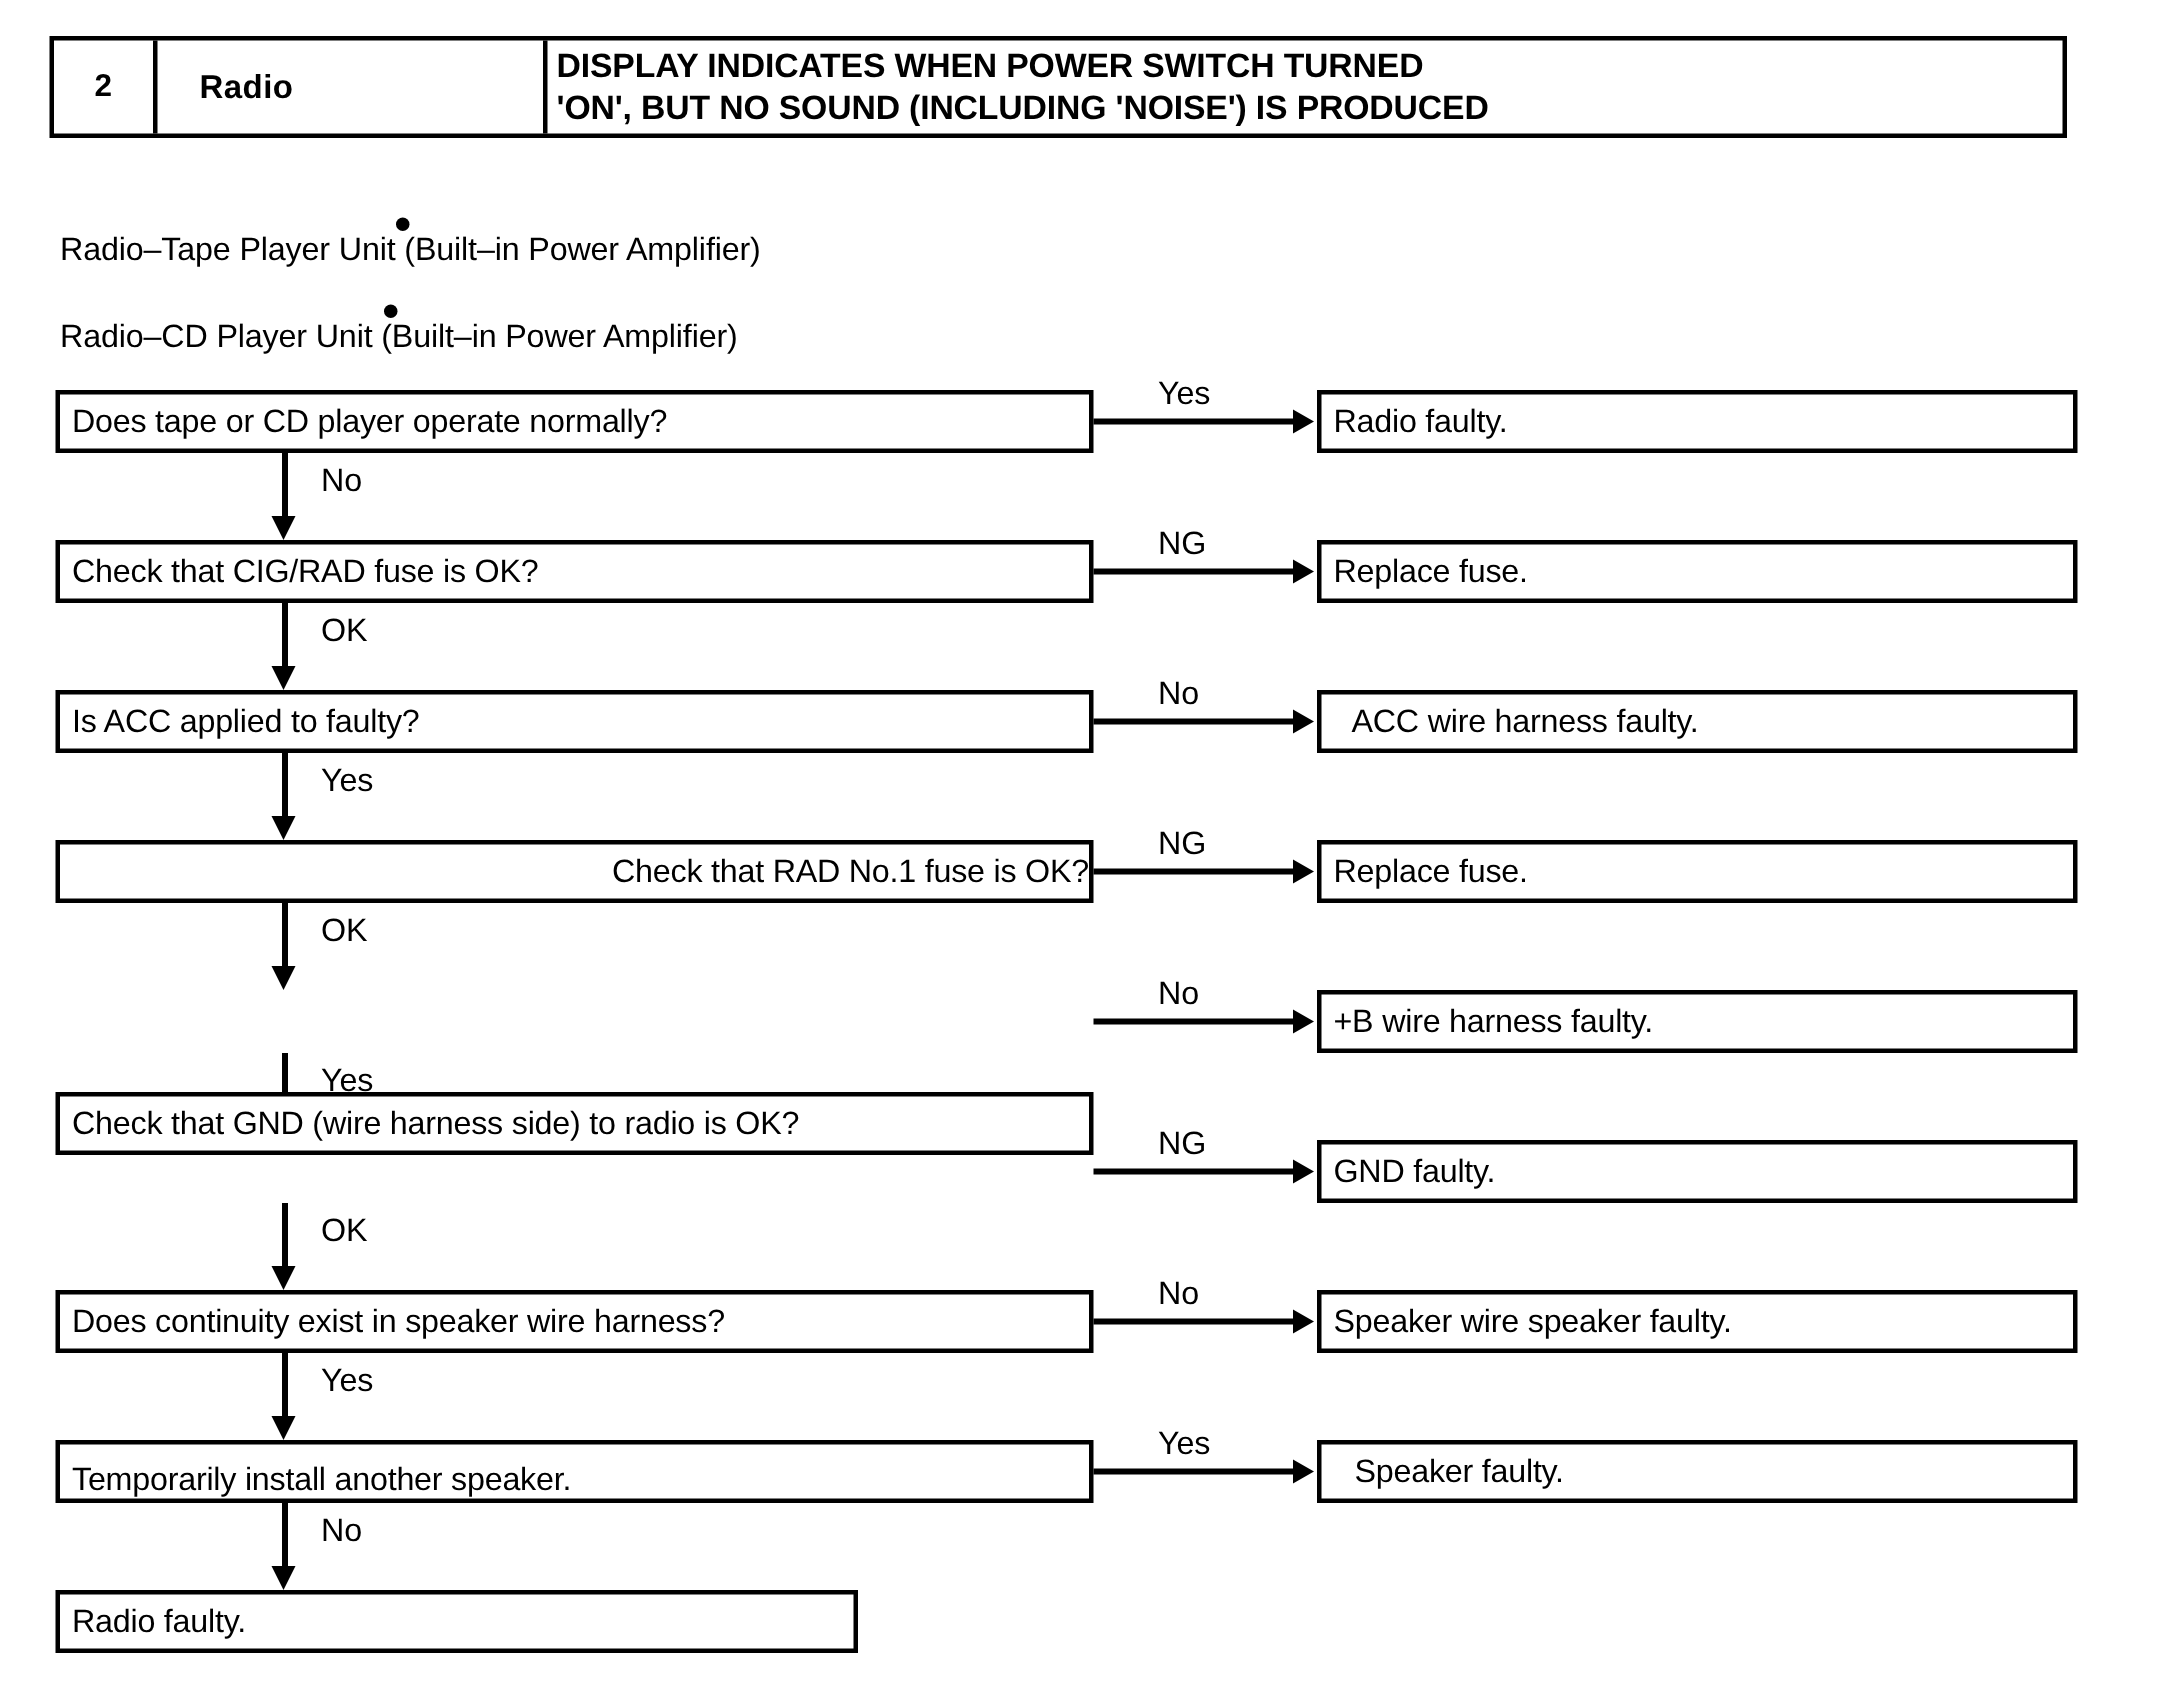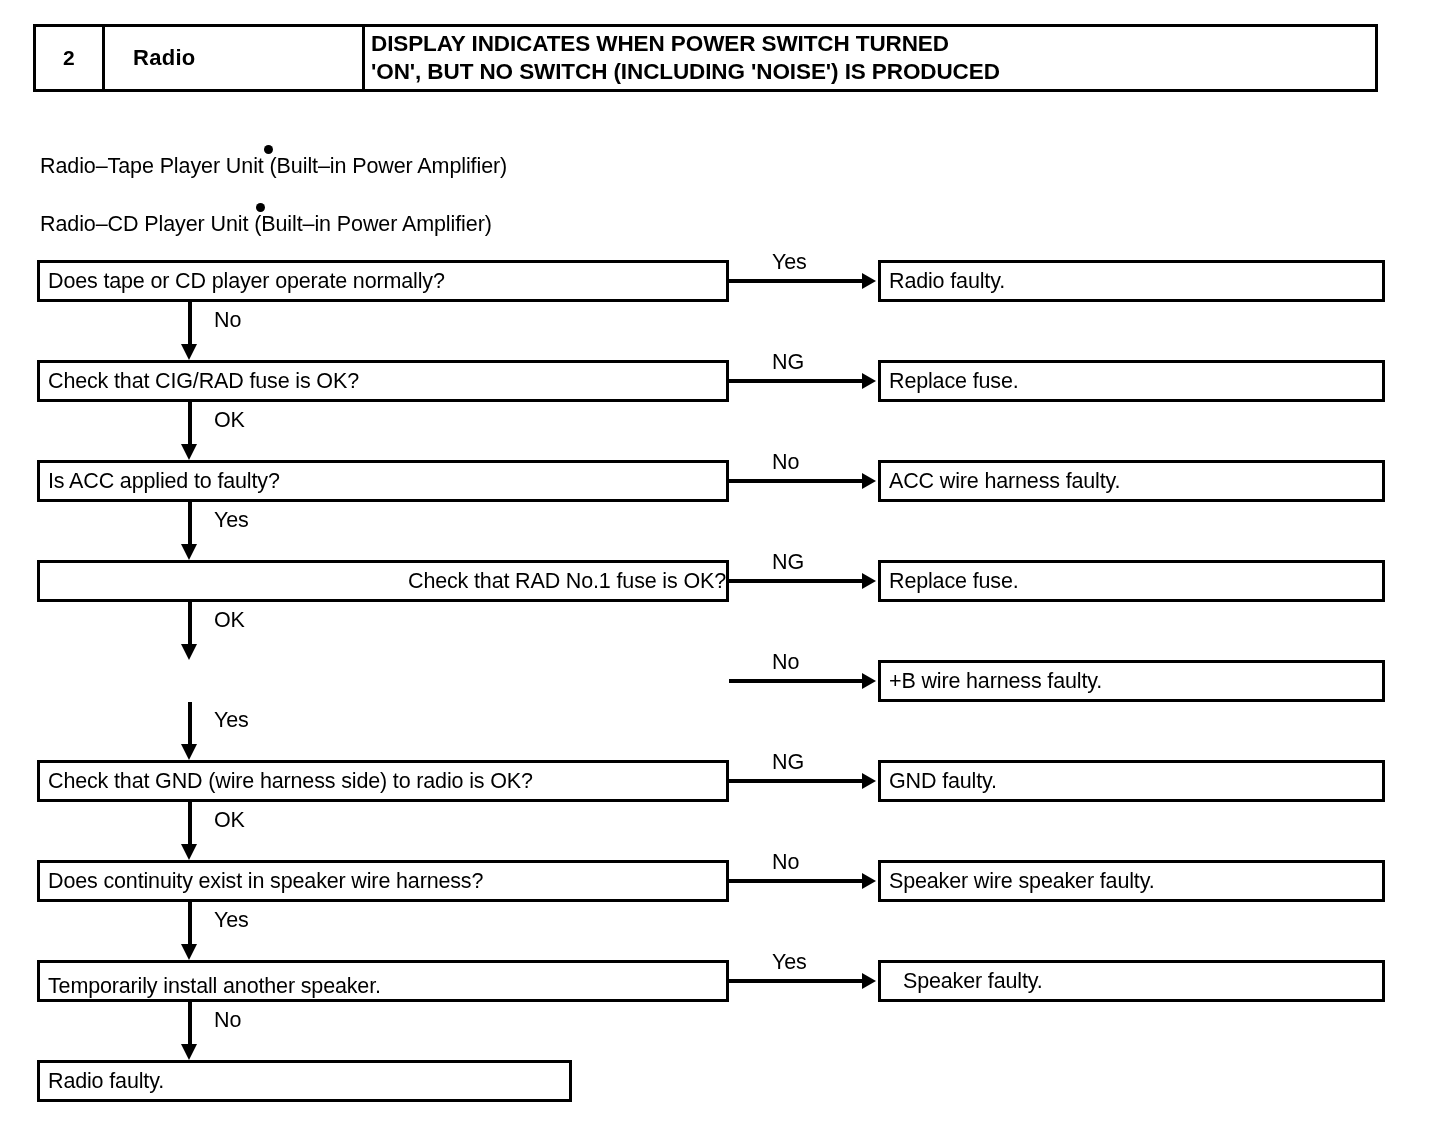--- a/index.html
+++ b/index.html
@@ -149,21 +149,21 @@
 </style>
 </head>
 <body>
 
 <div id="header-table">
   <div class="hdr-cell" id="hdr-number">2</div>
   <div class="hdr-cell" id="hdr-component">Radio</div>
   <div class="hdr-cell" id="hdr-symptom">
     <div>
       <span class="sym-line">DISPLAY INDICATES WHEN POWER SWITCH TURNED</span>
-      <span class="sym-line">'ON', BUT NO SWITCH (INCLUDING 'NOISE') IS PRODUCED</span>
+      <span class="sym-line">'ON', BUT NO SOUND (INCLUDING 'NOISE') IS PRODUCED</span>
     </div>
   </div>
 </div>
 
 <div class="note" id="note-0">
   <span class="dot"></span>
   <span>Radio–Tape Player Unit (Built–in Power Amplifier)</span>
 </div>
 <div class="note" id="note-1">
   <span class="dot"></span>
@@ -191,21 +191,21 @@
     </div>
     <div class="h-line" style="left: 729px; top: 379px; width: 135px;"></div>
     <div class="h-head" style="left: 862px; top: 373px;"></div>
     <div class="edge-label h-label" style="top: 350px;"><span>NG</span></div>
     <div class="v-line" style="top: 402px; height: 44px;"></div>
     <div class="v-head" style="top: 444px;"></div>
     <div class="edge-label v-label" style="top: 408px;"><span>OK</span></div>
     <div class="fbox q-box" style="top: 460px;">
       <span>Is ACC applied to faulty?</span>
     </div>
-    <div class="fbox r-box" style="top: 460px;">
+    <div class="fbox r-box" style="top: 460px; padding-left: 12px;">
       <span>ACC wire harness faulty.</span>
     </div>
     <div class="h-line" style="left: 729px; top: 479px; width: 135px;"></div>
     <div class="h-head" style="left: 862px; top: 473px;"></div>
     <div class="edge-label h-label" style="top: 450px;"><span>No</span></div>
     <div class="v-line" style="top: 502px; height: 44px;"></div>
     <div class="v-head" style="top: 544px;"></div>
     <div class="edge-label v-label" style="top: 508px;"><span>Yes</span></div>
     <div class="fbox q-box" style="top: 560px; justify-content: flex-end;">
       <span>Check that RAD No.1 fuse is OK?</span>
@@ -221,21 +221,21 @@
     <div class="edge-label v-label" style="top: 608px;"><span>OK</span></div>
     <div class="fbox r-box" style="top: 660px;">
       <span>+B wire harness faulty.</span>
     </div>
     <div class="h-line" style="left: 729px; top: 679px; width: 135px;"></div>
     <div class="h-head" style="left: 862px; top: 673px;"></div>
     <div class="edge-label h-label" style="top: 650px;"><span>No</span></div>
     <div class="v-line" style="top: 702px; height: 44px;"></div>
     <div class="v-head" style="top: 744px;"></div>
     <div class="edge-label v-label" style="top: 708px;"><span>Yes</span></div>
-    <div class="fbox q-box" style="top: 760px;">
+    <div class="fbox q-box" style="top: 728px;">
       <span>Check that GND (wire harness side) to radio is OK?</span>
     </div>
     <div class="fbox r-box" style="top: 760px;">
       <span>GND faulty.</span>
     </div>
     <div class="h-line" style="left: 729px; top: 779px; width: 135px;"></div>
     <div class="h-head" style="left: 862px; top: 773px;"></div>
     <div class="edge-label h-label" style="top: 750px;"><span>NG</span></div>
     <div class="v-line" style="top: 802px; height: 44px;"></div>
     <div class="v-head" style="top: 844px;"></div>

